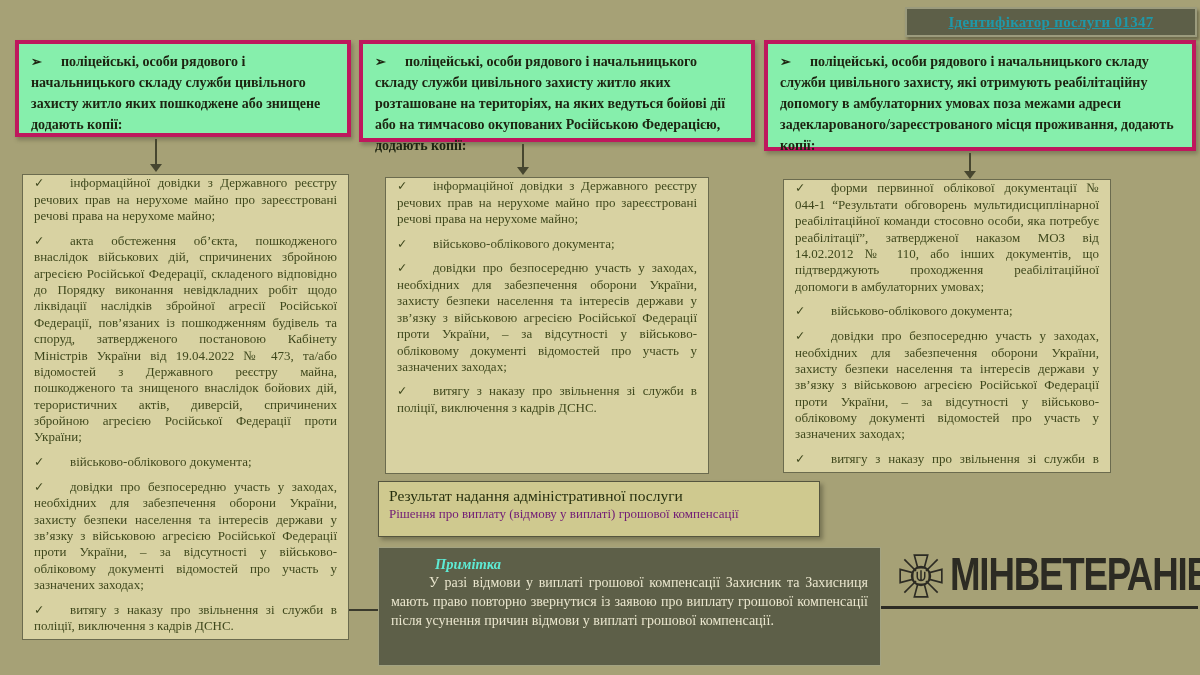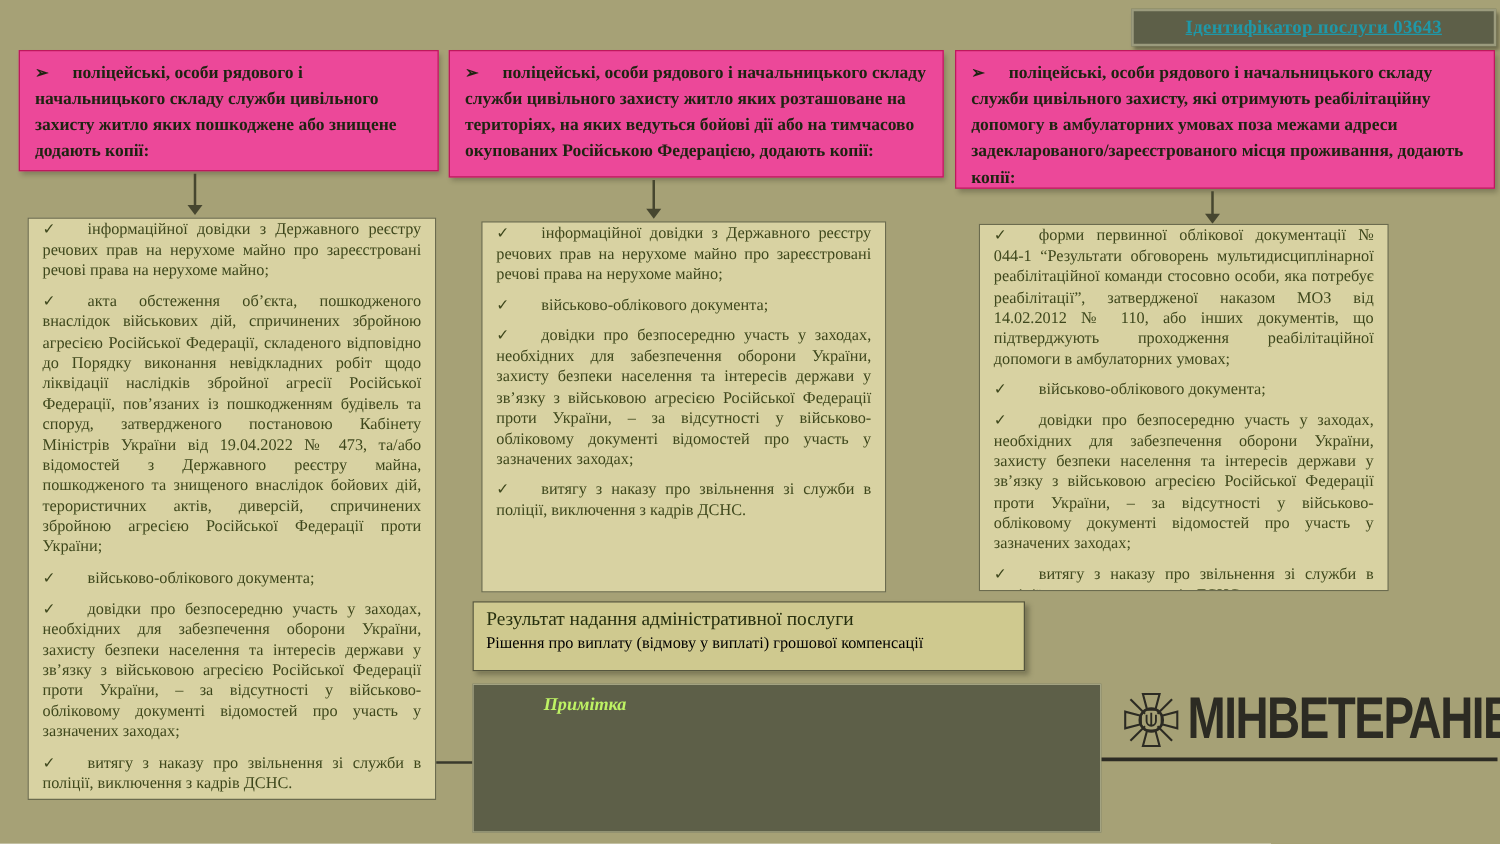--- a/index.html
+++ b/index.html
@@ -15,21 +15,21 @@
     background:#5d5f48; border:2px solid #9b9b7d;
     box-shadow:2px 3px 3px rgba(40,40,25,.45);
     display:flex; align-items:center; justify-content:center;
   }
   .badge span {
     color:#1f98a8; font-weight:bold; font-size:15px;
     text-decoration:underline; letter-spacing:.3px;
   }
   
   .hdr {
-    position:absolute; background:#ec4899; border:1px solid #be185d;
+    position:absolute; background:#86efac; border:4px solid #be185d;
     color:#1d2411; font-weight:bold; font-size:14px; line-height:1.5;
     padding:7px 10px 6px 12px; box-shadow:2px 3px 4px rgba(40,40,25,.3);
     text-align:left;
   }
   .hdr .mk { display:inline-block; width:30px; font-size:13px; }
   #hdr1 { left:15px;  top:40px; width:336px; height:97px;  }
   #hdr2 { left:359px; top:40px; width:396px; height:102px; }
   #hdr3 { left:764px; top:40px; width:432px; height:111px; }
   
   .arrow { position:absolute; width:2px; background:#46462f; }
@@ -54,30 +54,30 @@
   .item:last-child { margin-bottom:0; }
   .item .mk { display:inline-block; width:36px; font-size:12.5px; }
   
   .result {
     position:absolute; left:378px; top:481px; width:442px; height:56px;
     background:#cfc98f; border:1px solid #55553e;
     box-shadow:3px 3px 4px rgba(40,40,25,.35);
     padding:5px 10px;
   }
   .result .rt { font-weight:normal; font-size:15.5px; color:#27300f; }
-  .result .rb { font-size:13px; color:#000000; margin-top:1px; }
+  .result .rb { font-size:13px; color:#701a75; margin-top:1px; }
   
   .note {
     position:absolute; left:378px; top:547px; width:503px; height:119px;
     background:#5d5f48; border:1px solid #a3a382;
     padding:7px 12px 6px 12px; color:#eae6ce; font-size:14px;
     line-height:1.33; text-align:justify;
   }
   .note .nt {
-    color:#bef264; font-weight:bold; font-style:italic;
+    color:#5eead4; font-weight:bold; font-style:italic;
     font-size:14.5px; margin-left:44px;
   }
   .note .nb { text-indent:38px; }
   
   .hline { position:absolute; height:2px; background:#3a3a2c; }
   #ln-left  { left:349px; top:609px; width:29px;  }
   #ln-right { left:881px; top:606px; width:317px; height:3px; background:#2c2b23; }
   
   .logo-emblem { position:absolute; left:896px; top:549px; width:50px; height:54px; }
   .logo-text {
@@ -86,21 +86,21 @@
     font-size:47px; letter-spacing:-1.5px; color:#2c2b23;
     transform:scaleX(.78); transform-origin:left center; white-space:nowrap;
   }
 </style>
 </head>
 <body>
 
 <div id="stage">
 
   <div class="badge">
-    <span>Ідентифікатор послуги 03643</span>
+    <span>Ідентифікатор послуги 01347</span>
   </div>
 
   <div class="hdr" id="hdr1">
     <span class="mk">➢</span><span>поліцейські, особи рядового і начальницького складу служби цивільного захисту житло яких пошкоджене або знищене додають копії:</span>
   </div>
   <div class="hdr" id="hdr2">
     <span class="mk">➢</span><span>поліцейські, особи рядового і начальницького складу служби цивільного захисту житло яких розташоване на територіях, на яких ведуться бойові дії або на тимчасово окупованих Російською Федерацією, додають копії:</span>
   </div>
   <div class="hdr" id="hdr3">
     <span class="mk">➢</span><span>поліцейські, особи рядового і начальницького складу служби цивільного захисту, які отримують реабілітаційну допомогу в амбулаторних умовах поза межами адреси задекларованого/зареєстрованого місця проживання, додають копії:</span>
@@ -135,20 +135,21 @@
   <div class="result">
     <div class="rt">Результат надання адміністративної послуги</div>
     <div class="rb">Рішення про виплату (відмову у виплаті) грошової компенсації</div>
   </div>
 
   <div class="hline" id="ln-left"></div>
   <div class="hline" id="ln-right"></div>
 
   <div class="note">
     <div class="nt">Примітка</div>
+    <div class="nb">У разі відмови у виплаті грошової компенсації Захисник та Захисниця мають право повторно звернутися із заявою про виплату грошової компенсації після усунення причин відмови у виплаті грошової компенсації.</div>
   </div>
 
   <svg class="logo-emblem" viewBox="0 0 60 60">
     <g stroke="#2c2b23" fill="none" stroke-width="2">
       <line x1="10" y1="10" x2="24" y2="24"></line>
       <line x1="50" y1="10" x2="36" y2="24"></line>
       <line x1="10" y1="50" x2="24" y2="36"></line>
       <line x1="50" y1="50" x2="36" y2="36"></line>
       <path d="M22 5 L38 5 L34 20 L26 20 Z"></path>
       <path d="M22 55 L38 55 L34 40 L26 40 Z"></path>

